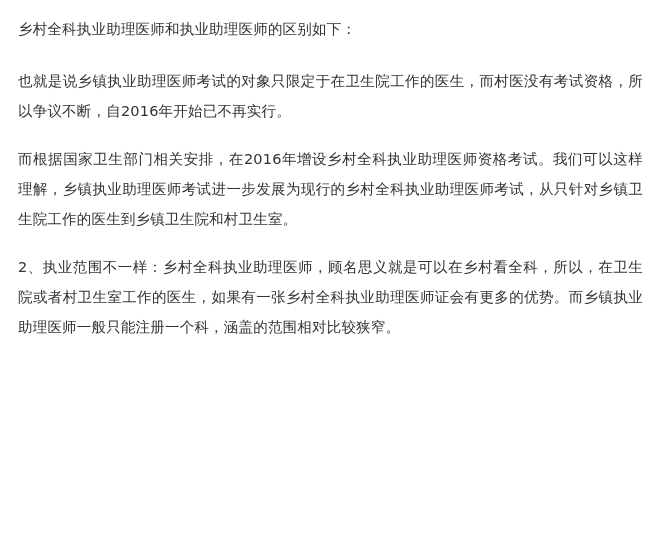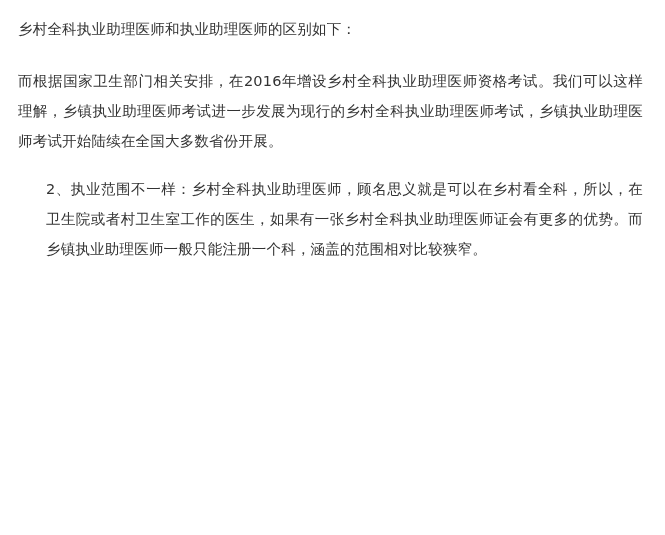--- a/index.html
+++ b/index.html
@@ -27,23 +27,23 @@
     margin: 0 0 18px 0;
     text-align: justify;
     text-justify: inter-ideograph;
     word-break: break-all;
   }
   .para.lead {
     margin-bottom: 22px;
   }
   .para.last {
     margin-bottom: 0;
-    margin-left: 28px;
   }
 </style>
 </head>
 <body>
 
 <div class="article">
   <p class="para lead">乡村全科执业助理医师和执业助理医师的区别如下：</p>
-  <p class="para">而根据国家卫生部门相关安排，在2016年增设乡村全科执业助理医师资格考试。我们可以这样理解，乡镇执业助理医师考试进一步发展为现行的乡村全科执业助理医师考试，乡镇执业助理医师考试开始陆续在全国大多数省份开展。</p>
+  <p class="para">也就是说乡镇执业助理医师考试的对象只限定于在卫生院工作的医生，而村医没有考试资格，所以争议不断，自2016年开始已不再实行。</p>
+  <p class="para">而根据国家卫生部门相关安排，在2016年增设乡村全科执业助理医师资格考试。我们可以这样理解，乡镇执业助理医师考试进一步发展为现行的乡村全科执业助理医师考试，从只针对乡镇卫生院工作的医生到乡镇卫生院和村卫生室。</p>
   <p class="para last">2、执业范围不一样：乡村全科执业助理医师，顾名思义就是可以在乡村看全科，所以，在卫生院或者村卫生室工作的医生，如果有一张乡村全科执业助理医师证会有更多的优势。而乡镇执业助理医师一般只能注册一个科，涵盖的范围相对比较狭窄。</p>
 </div>
 
 </body></html>

